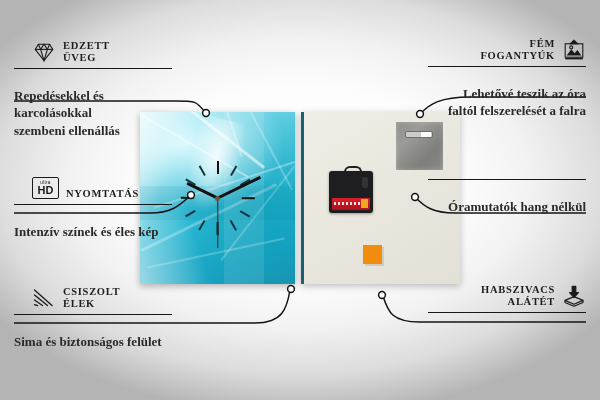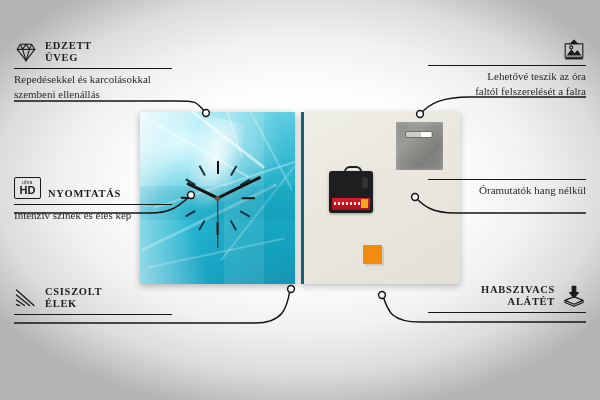--- a/index.html
+++ b/index.html
@@ -67,22 +67,22 @@
   .batt{position:absolute;left:3px;bottom:3px;width:38px;height:12px;background:linear-gradient(#d8202a,#aa121c);border-radius:1px;}
   .batt .txt{position:absolute;left:2px;top:4px;width:26px;height:3px;background:repeating-linear-gradient(90deg,#fff 0 2px,transparent 2px 4px);opacity:.85;}
   .batt .plus{position:absolute;right:2px;top:1px;width:7px;height:9px;background:#f0a81c;}
   .foam{position:absolute;left:62px;top:133px;width:19px;height:19px;background:#f28c0f;box-shadow:2px 2px 0 rgba(0,0,0,.10);}
 
   
   .callout{position:absolute;}
   .head{display:flex;align-items:center;gap:7px;}
   .head .txt{font-size:10.5px;letter-spacing:.7px;color:#1d1d1d;line-height:1.18;text-transform:uppercase;font-weight:700;}
   .rule{height:1px;background:#171717;margin-top:3px;}
-  .sub{font-size:11px;color:#2a2a2a;line-height:1.35;margin-top:3px;}
-  .left .head{justify-content:flex-start;}
+  .sub{font-size:13px;color:#2a2a2a;line-height:1.35;margin-top:18px;font-weight:bold;}
+  .left .head{justify-content:flex-start;margin-left:18px;}
   .left .txt{text-align:left;}
   .left .sub{text-align:left;}
   .right .head{justify-content:flex-end;flex-direction:row;}
   .right .txt{text-align:right;}
   .right .sub{text-align:right;}
   .ico{width:24px;height:24px;flex:0 0 24px;display:block;}
   .ico svg{display:block;width:24px;height:24px;}
   .hdbox{width:25px;height:20px;border:1.3px solid #1a1a1a;border-radius:2px;display:flex;flex-direction:column;
     align-items:center;justify-content:center;flex:0 0 25px;font-family:"Liberation Sans",sans-serif;}
   .hdbox .u{font-size:4.6px;letter-spacing:.3px;color:#1a1a1a;line-height:1;}
@@ -241,24 +241,31 @@
               <path d="M2.5 18.6 L5.6 19.6"></path>
         </g>
           </svg>
       </span>
       <span class="txt">
         <span>CSISZOLT</span><br>
         <span>ÉLEK</span>
       </span>
     </div>
     <div class="rule"></div>
+    <div class="sub">
+      <span>Sima és biztonságos felület</span>
+    </div>
   </div>
 
   <div class="callout right" style="left:428px;top:38px;width:158px;">
     <div class="head">
+      <span class="txt">
+        <span>FÉM</span><br>
+        <span>FOGANTYÚK</span>
+      </span>
       <span class="ico">
         <svg viewBox="0 0 24 24">
             <g fill="none" stroke="#1a1a1a" stroke-width="1.1">
           <path d="M12 2.2 L8.4 5.6 H15.6 Z" fill="#1a1a1a"></path>
           <rect x="3.2" y="5.8" width="17.6" height="13.4"></rect>
           <path d="M4.6 17.4 L9.4 11.2 L12.6 15.2 L15.4 12 L19.4 17.4 Z" fill="#1a1a1a" stroke="none"></path>
           <circle cx="9.2" cy="9.4" r="1.5"></circle>
           <path d="M3.2 20.6 H20.8" stroke-width="1.6"></path>
         </g>
           </svg>

